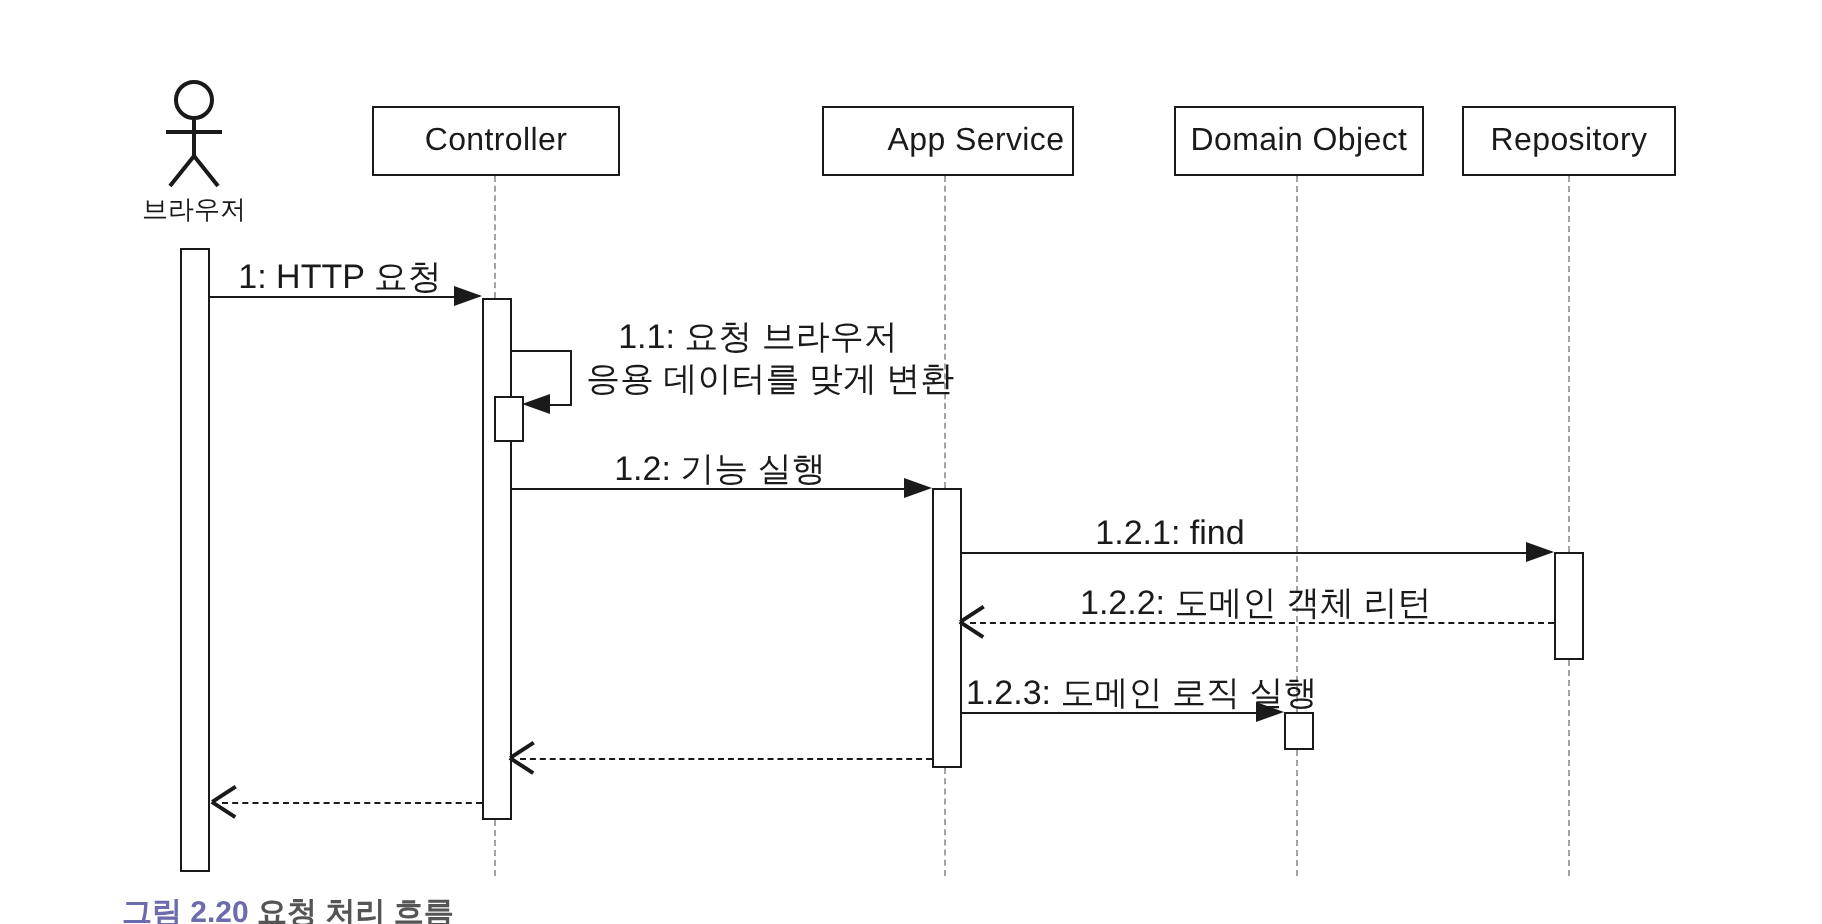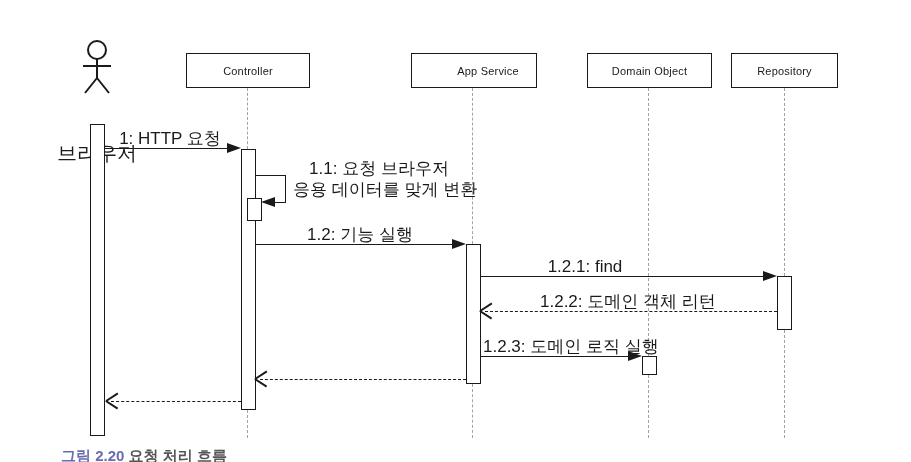--- a/index.html
+++ b/index.html
@@ -1,37 +1,37 @@
 <!DOCTYPE html>
 <html><head>
 <meta charset="utf-8">
 <style>
   html,body{margin:0;padding:0;background:#ffffff;}
   body{width:911px;height:462px;overflow:hidden;position:relative;
        font-family:"Liberation Sans","DejaVu Sans",sans-serif;color:#1a1a1a;}
   .canvas{position:absolute;left:0;top:0;width:911px;height:462px;background:#fff;}
 
   .box{position:absolute;height:35px;box-sizing:border-box;border:1.6px solid #1a1a1a;background:#fff;
-       display:flex;align-items:center;justify-content:center;font-size:11px;letter-spacing:.2px;}
+       display:flex;align-items:center;justify-content:center;font-size:16px;letter-spacing:.2px;}
   .lifeline{position:absolute;width:0;border-left:1.6px dashed #a3a3a3;}
   .bar{position:absolute;width:15px;box-sizing:border-box;border:1.6px solid #1a1a1a;background:#fff;}
   .mline{position:absolute;height:0;border-top:1.6px solid #1a1a1a;}
   .mline.dashed{border-top-style:dashed;}
   .vline{position:absolute;width:0;border-left:1.6px solid #1a1a1a;}
   .head-r{position:absolute;width:0;height:0;border-left:14px solid #1a1a1a;
           border-top:5.5px solid transparent;border-bottom:5.5px solid transparent;}
   .head-l{position:absolute;width:0;height:0;border-right:14px solid #1a1a1a;
           border-top:5.5px solid transparent;border-bottom:5.5px solid transparent;}
   .open-l{position:absolute;width:14px;height:18px;}
   .open-l::before,.open-l::after{content:"";position:absolute;left:0;top:8.2px;width:14px;height:1.6px;
           background:#1a1a1a;transform-origin:left center;}
   .open-l::before{transform:rotate(-33deg);}
   .open-l::after{transform:rotate(33deg);}
   .label{position:absolute;font-size:17px;text-align:center;white-space:nowrap;line-height:18px;}
-  .actor-label{position:absolute;font-size:20px;text-align:center;margin-top:44px;}
+  .actor-label{position:absolute;font-size:13px;text-align:center;}
   .caption{position:absolute;font-size:15px;font-weight:bold;white-space:nowrap;}
 </style>
 </head>
 <body>
 
 <div class="canvas">
 
   <svg style="position:absolute;left:77px;top:38px;" width="40" height="58" viewBox="0 0 40 58">
     <circle cx="20" cy="12" r="9" fill="none" stroke="#1a1a1a" stroke-width="2"></circle>
     <line x1="20" y1="21" x2="20" y2="40" stroke="#1a1a1a" stroke-width="2"></line>

